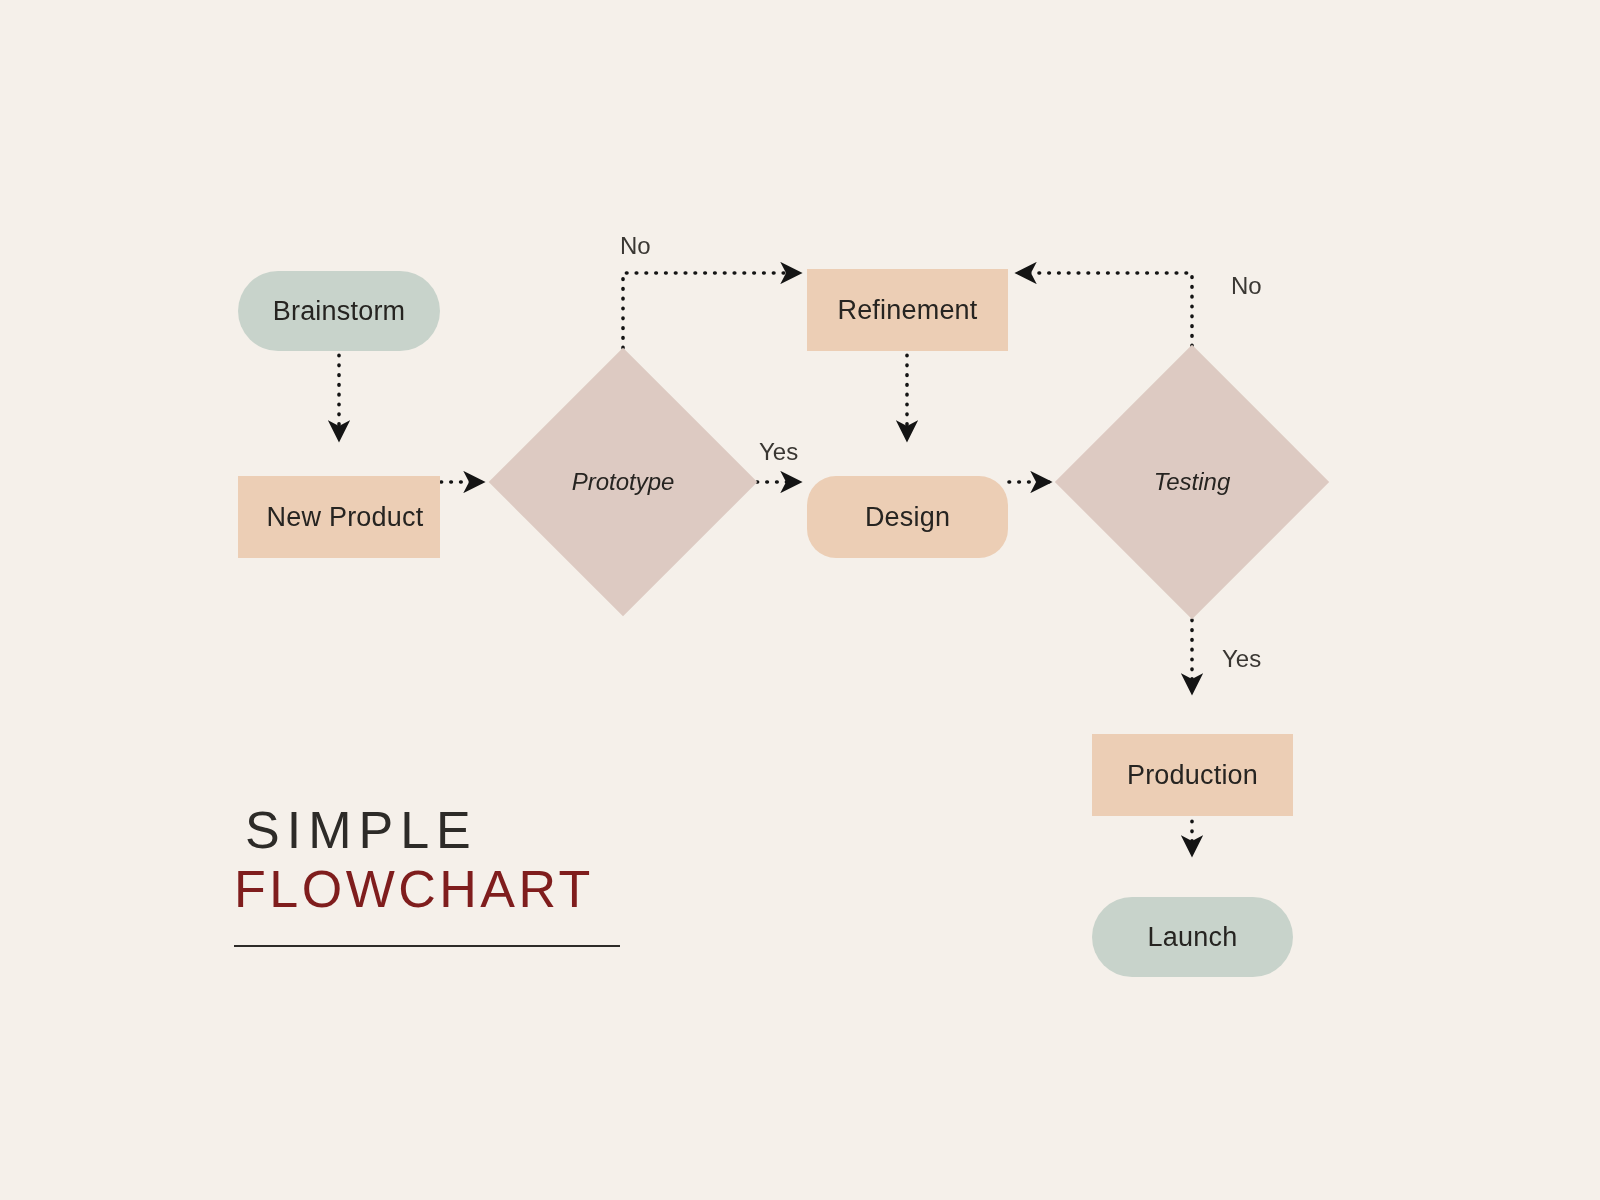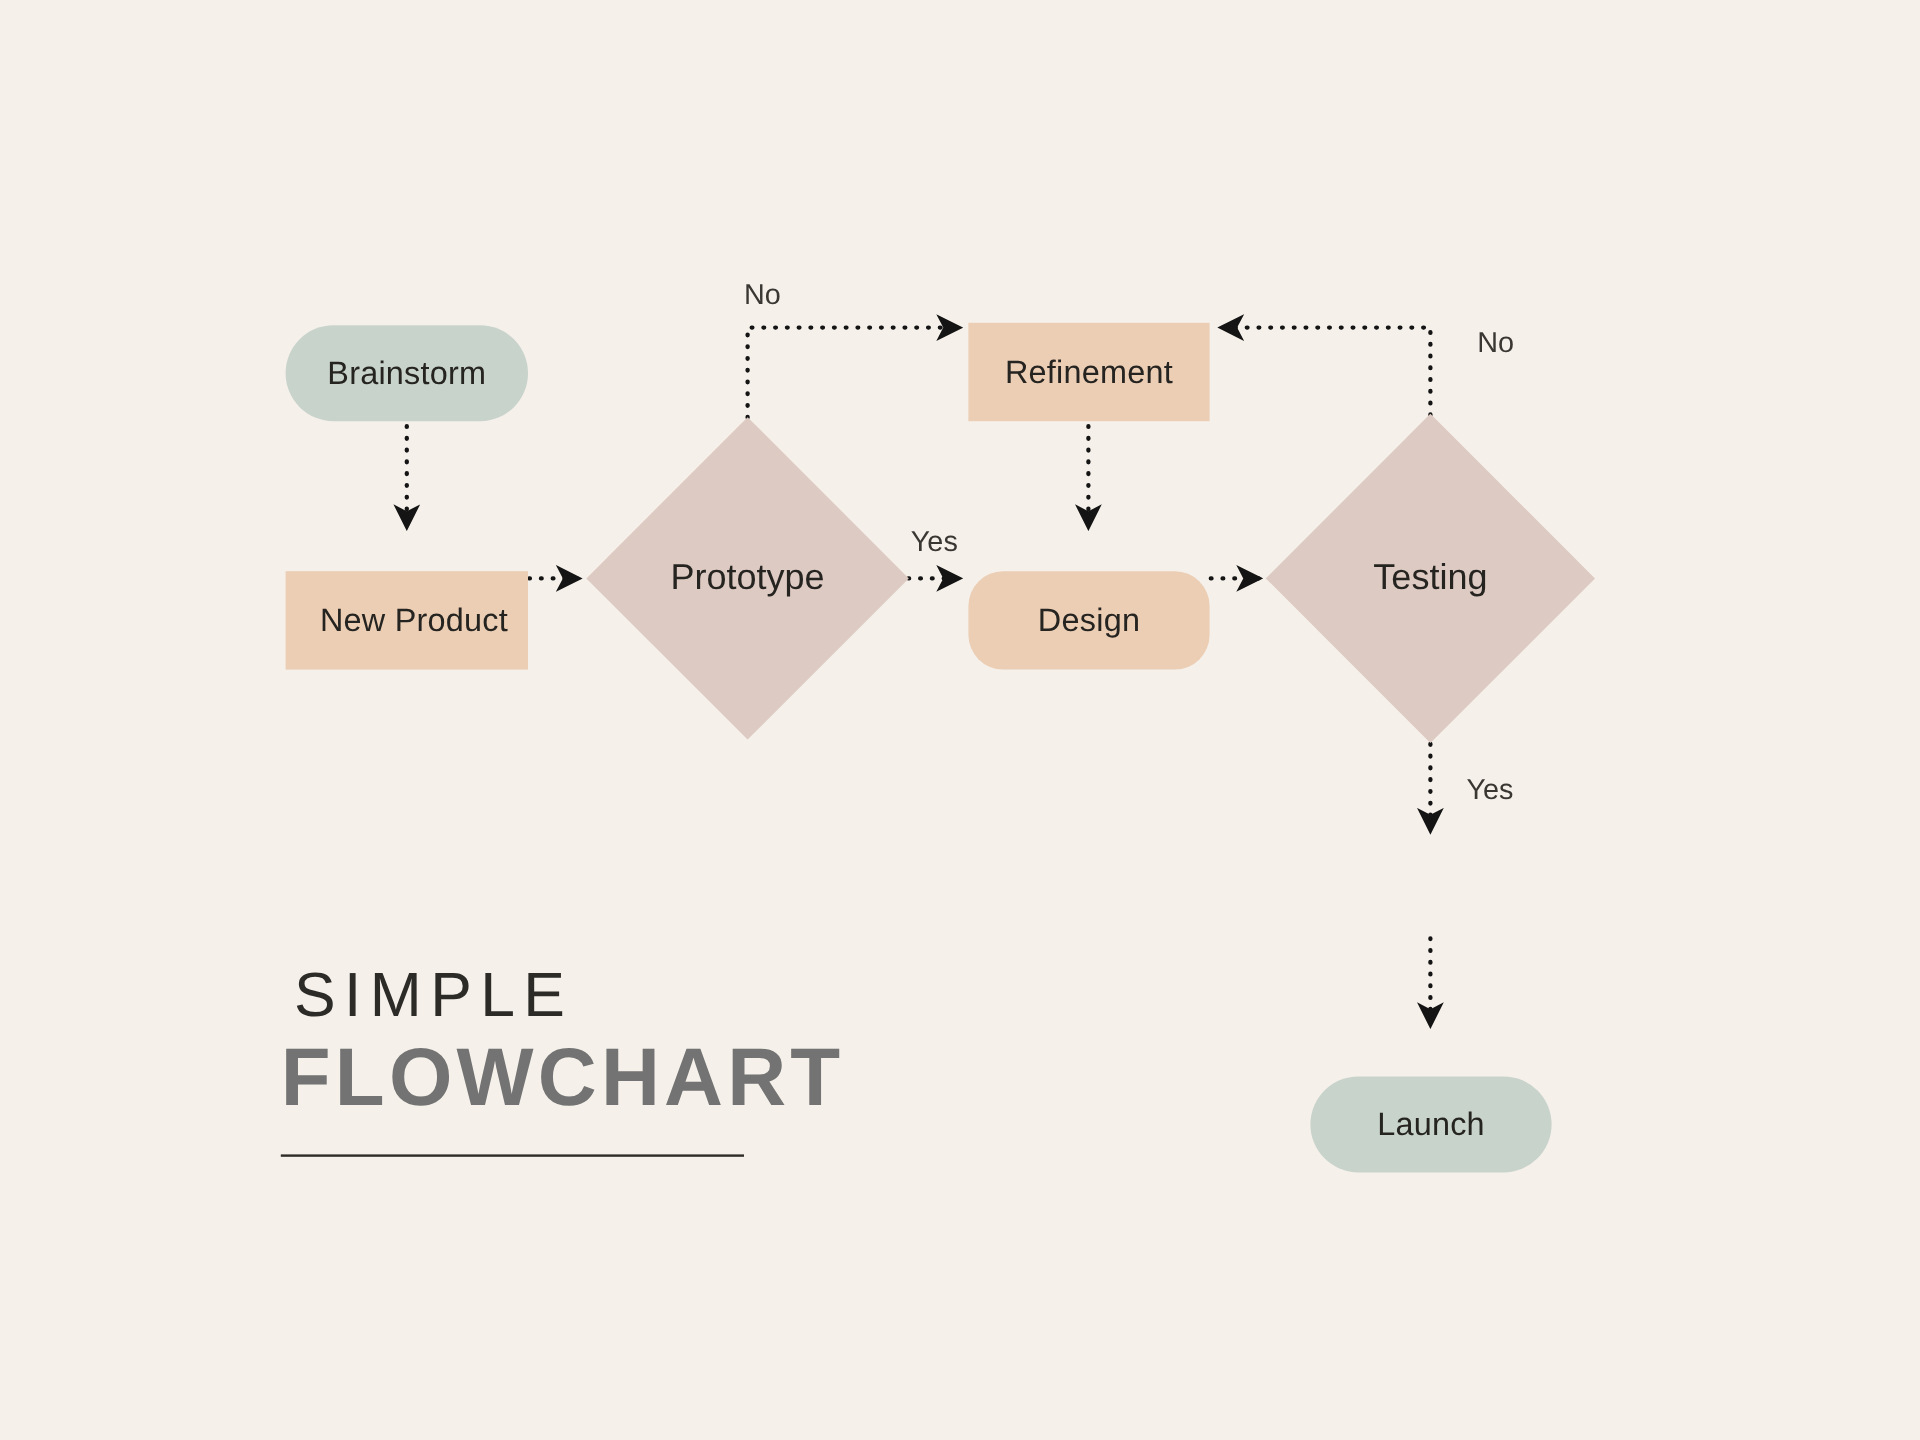--- a/index.html
+++ b/index.html
@@ -57,22 +57,23 @@
     transform: rotate(45deg);
   }
   .diamond-label {
     position: absolute;
     left: 0; top: 0;
     width: 100%;
     height: 100%;
     display: flex;
     align-items: center;
     justify-content: center;
-    font-size: 30px;
+    font-size: 24px;
     color: #262421;
+    font-style: italic;
   }
   .edge-label {
     position: absolute;
     font-size: 24px;
     color: #3a3733;
     font-family: "Liberation Sans", sans-serif;
     white-space: nowrap;
   }
   #title-block {
     position: absolute;
@@ -82,24 +83,24 @@
   }
   .title-line1 {
     font-size: 52px;
     font-weight: 400;
     letter-spacing: 7px;
     color: #2d2b28;
     line-height: 1.16;
     margin-left: 11px;
   }
   .title-line2 {
-    font-size: 68px;
-    font-weight: 700;
+    font-size: 52px;
+    font-weight: 400;
     letter-spacing: 3.5px;
-    color: #737373;
+    color: #7f1d1d;
     line-height: 1.12;
   }
   .title-rule {
     margin-top: 26px;
     width: 386px;
     height: 2px;
     background: #2d2b28;
   }
 </style>
 </head>
@@ -155,20 +156,23 @@
 
   <div class="node node-process" style="left:807px; top:441px; width:201px; height:82px;border-radius:29px;">
     <span>Design</span>
   </div>
 
   <div class="diamond-wrap" style="left:1095px; top:385px; width:194px; height:194px;">
     <div class="diamond-shape"></div>
     <div class="diamond-label">Testing</div>
   </div>
 
+  <div class="node node-process" style="left:1092px; top:699px; width:201px; height:82px;">
+    <span>Production</span>
+  </div>
 
   <div class="node node-terminal" style="left:1092px; top:862px; width:201px; height:80px;">
     <span>Launch</span>
   </div>
 
   <div class="edge-label" style="left:620px; top:232px;">No</div>
 
   <div class="edge-label" style="left:759px; top:438px;">Yes</div>
 
   <div class="edge-label" style="left:1231px; top:272px;">No</div>

